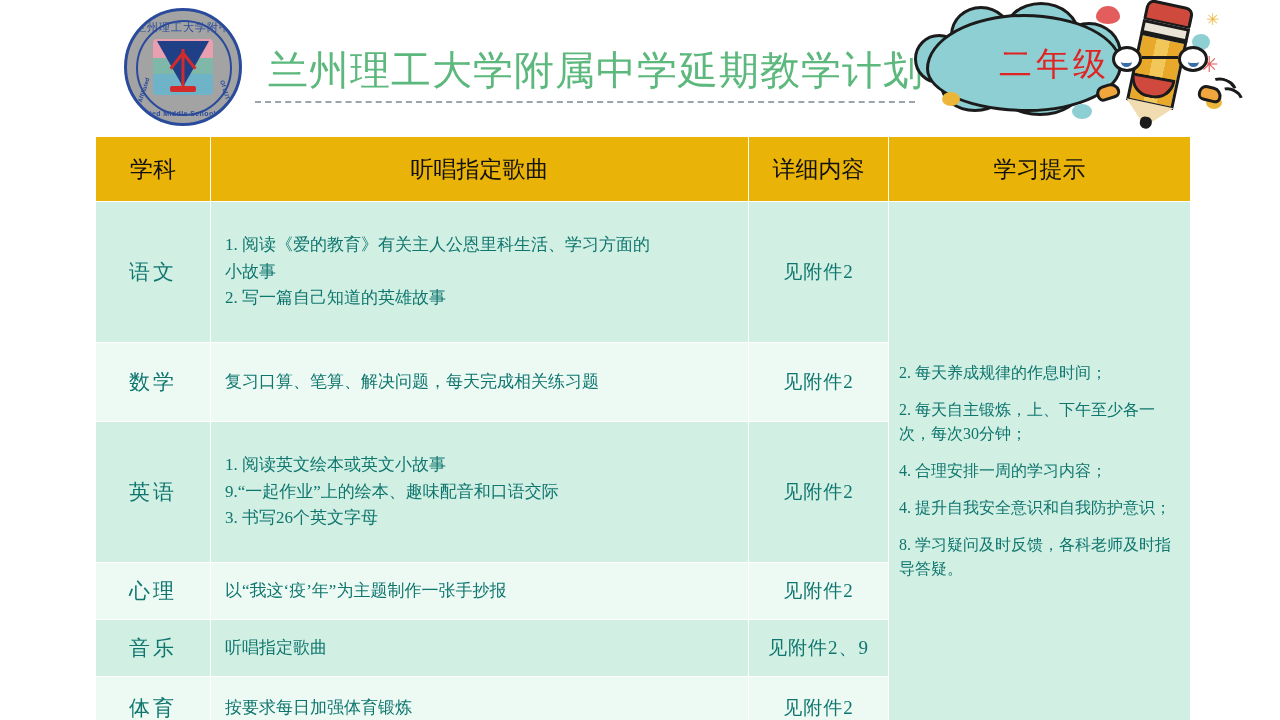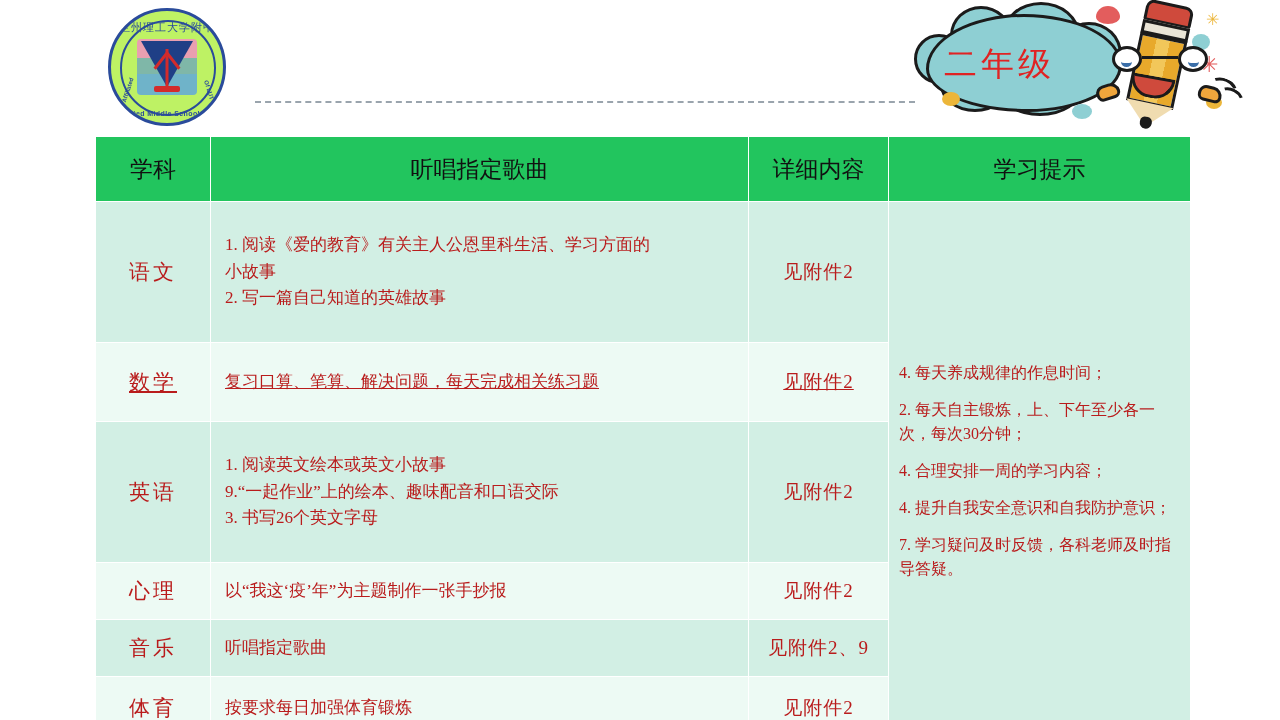--- a/index.html
+++ b/index.html
@@ -20,24 +20,24 @@
   #header {
     position: absolute;
     left: 0; top: 0;
     width: 1280px;
     height: 132px;
   }
 
   
   #logo {
     position: absolute;
-    left: 108px; top: 8px;
+    left: 124px; top: 8px;
     width: 118px; height: 118px;
     border-radius: 50%;
-    background: #bef264;
+    background: #a3a3a3;
     border: 3px solid #2a4b9b;
     box-sizing: border-box;
     overflow: hidden;
   }
   #logo .ring-inner {
     position: absolute;
     left: 9px; top: 9px;
     width: 96px; height: 96px;
     border-radius: 50%;
     border: 2px solid #2a4b9b;
@@ -160,21 +160,21 @@
   #badge .p1 { left: 8px;  top: 34px; width: 44px; height: 44px; }
   #badge .p2 { left: 44px; top: 6px;  width: 56px; height: 52px; }
   #badge .p3 { left: 96px; top: 2px;  width: 72px; height: 60px; }
   #badge .p4 { left: 150px;top: 22px; width: 60px; height: 58px; }
   #badge .p5 { left: 34px; top: 58px; width: 64px; height: 48px; }
   #badge .p6 { left: 92px; top: 62px; width: 78px; height: 48px; }
   #badge .grade-text {
     position: absolute;
     left: 38px; top: 42px;
     width: 166px;
-    text-align: left;
+    text-align: right;
     font-size: 33px;
     color: #e02323;
     font-family: "Liberation Serif", serif;
     letter-spacing: 4px;
     z-index: 6;
   }
   
   #badge .pencil {
     position: absolute;
     left: 222px; top: 2px;
@@ -301,34 +301,34 @@
     border-collapse: collapse;
     table-layout: fixed;
     font-family: "Liberation Serif", "DejaVu Serif", serif;
   }
   #plan-table col.c-subject  { width: 115px; }
   #plan-table col.c-content  { width: 538px; }
   #plan-table col.c-detail   { width: 140px; }
   #plan-table col.c-tips     { width: 302px; }
 
   #plan-table thead th {
-    background: #22c55e;
+    background: #eab308;
     color: #111111;
     font-weight: normal;
     font-size: 23px;
     height: 62px;
     border: 1px solid #ffffff;
     text-align: center;
     vertical-align: middle;
   }
 
   #plan-table tbody td {
     border: 1px solid #ffffff;
     vertical-align: middle;
-    color: #b91c1c;
+    color: #0f766e;
   }
   #plan-table tbody tr.shade-dark td { background: #d2efe4; }
   #plan-table tbody tr.shade-light td { background: #edfaf4; }
 
   td.subject {
     text-align: center;
     font-size: 21px;
     letter-spacing: 3px;
   }
   td.content {
@@ -349,21 +349,21 @@
     line-height: 1.5;
     vertical-align: middle;
   }
   td.tips p {
     margin: 0 0 13px 0;
   }
   td.tips p:last-child { margin-bottom: 0; }
 
   
   tr.r-yuwen    td { height: 128px; }
-  tr.r-shuxue   td { height: 66px; text-decoration: underline; }
+  tr.r-shuxue   td { height: 66px; }
   tr.r-yingyu   td { height: 128px; }
   tr.r-xinli    td { height: 44px; }
   tr.r-yinyue   td { height: 44px; }
   tr.r-tiyu     td { height: 50px; }
 </style>
 </head>
 <body>
 
 <div id="header">
 
@@ -375,20 +375,21 @@
       <div class="mast"></div>
       <div class="arm1"></div>
       <div class="arm2"></div>
       <div class="base"></div>
     </div>
     <div class="en-side-l">Affiliated</div>
     <div class="en-side-r">Of LUT</div>
     <div class="en-arc">Affiliated Middle School Of LUT</div>
   </div>
 
+  <div id="title">兰州理工大学附属中学延期教学计划</div>
   <div id="title-rule"></div>
 
   <div id="badge">
     <div class="conf c2"></div>
     <div class="conf c1"></div>
     <div class="puff p1"></div>
     <div class="puff p2"></div>
     <div class="puff p3"></div>
     <div class="puff p4"></div>
     <div class="puff p5"></div>
@@ -442,25 +443,25 @@
   <tbody>
     <tr class="shade-dark r-yuwen">
       <td class="subject">语文</td>
       <td class="content">
         <div class="line">1. 阅读《爱的教育》有关主人公恩里科生活、学习方面的</div>
         <div class="line">小故事</div>
         <div class="line">2. 写一篇自己知道的英雄故事</div>
       </td>
       <td class="detail">见附件2</td>
       <td class="tips" rowspan="6">
-        <p>4. 每天养成规律的作息时间；</p>
+        <p>2. 每天养成规律的作息时间；</p>
         <p>2. 每天自主锻炼，上、下午至少各一次，每次30分钟；</p>
         <p>4. 合理安排一周的学习内容；</p>
         <p>4. 提升自我安全意识和自我防护意识；</p>
-        <p>7. 学习疑问及时反馈，各科老师及时指导答疑。</p>
+        <p>8. 学习疑问及时反馈，各科老师及时指导答疑。</p>
       </td>
     </tr>
 
     <tr class="shade-light r-shuxue">
       <td class="subject">数学</td>
       <td class="content">
         <div class="line">复习口算、笔算、解决问题，每天完成相关练习题</div>
       </td>
       <td class="detail">见附件2</td>
     </tr>

